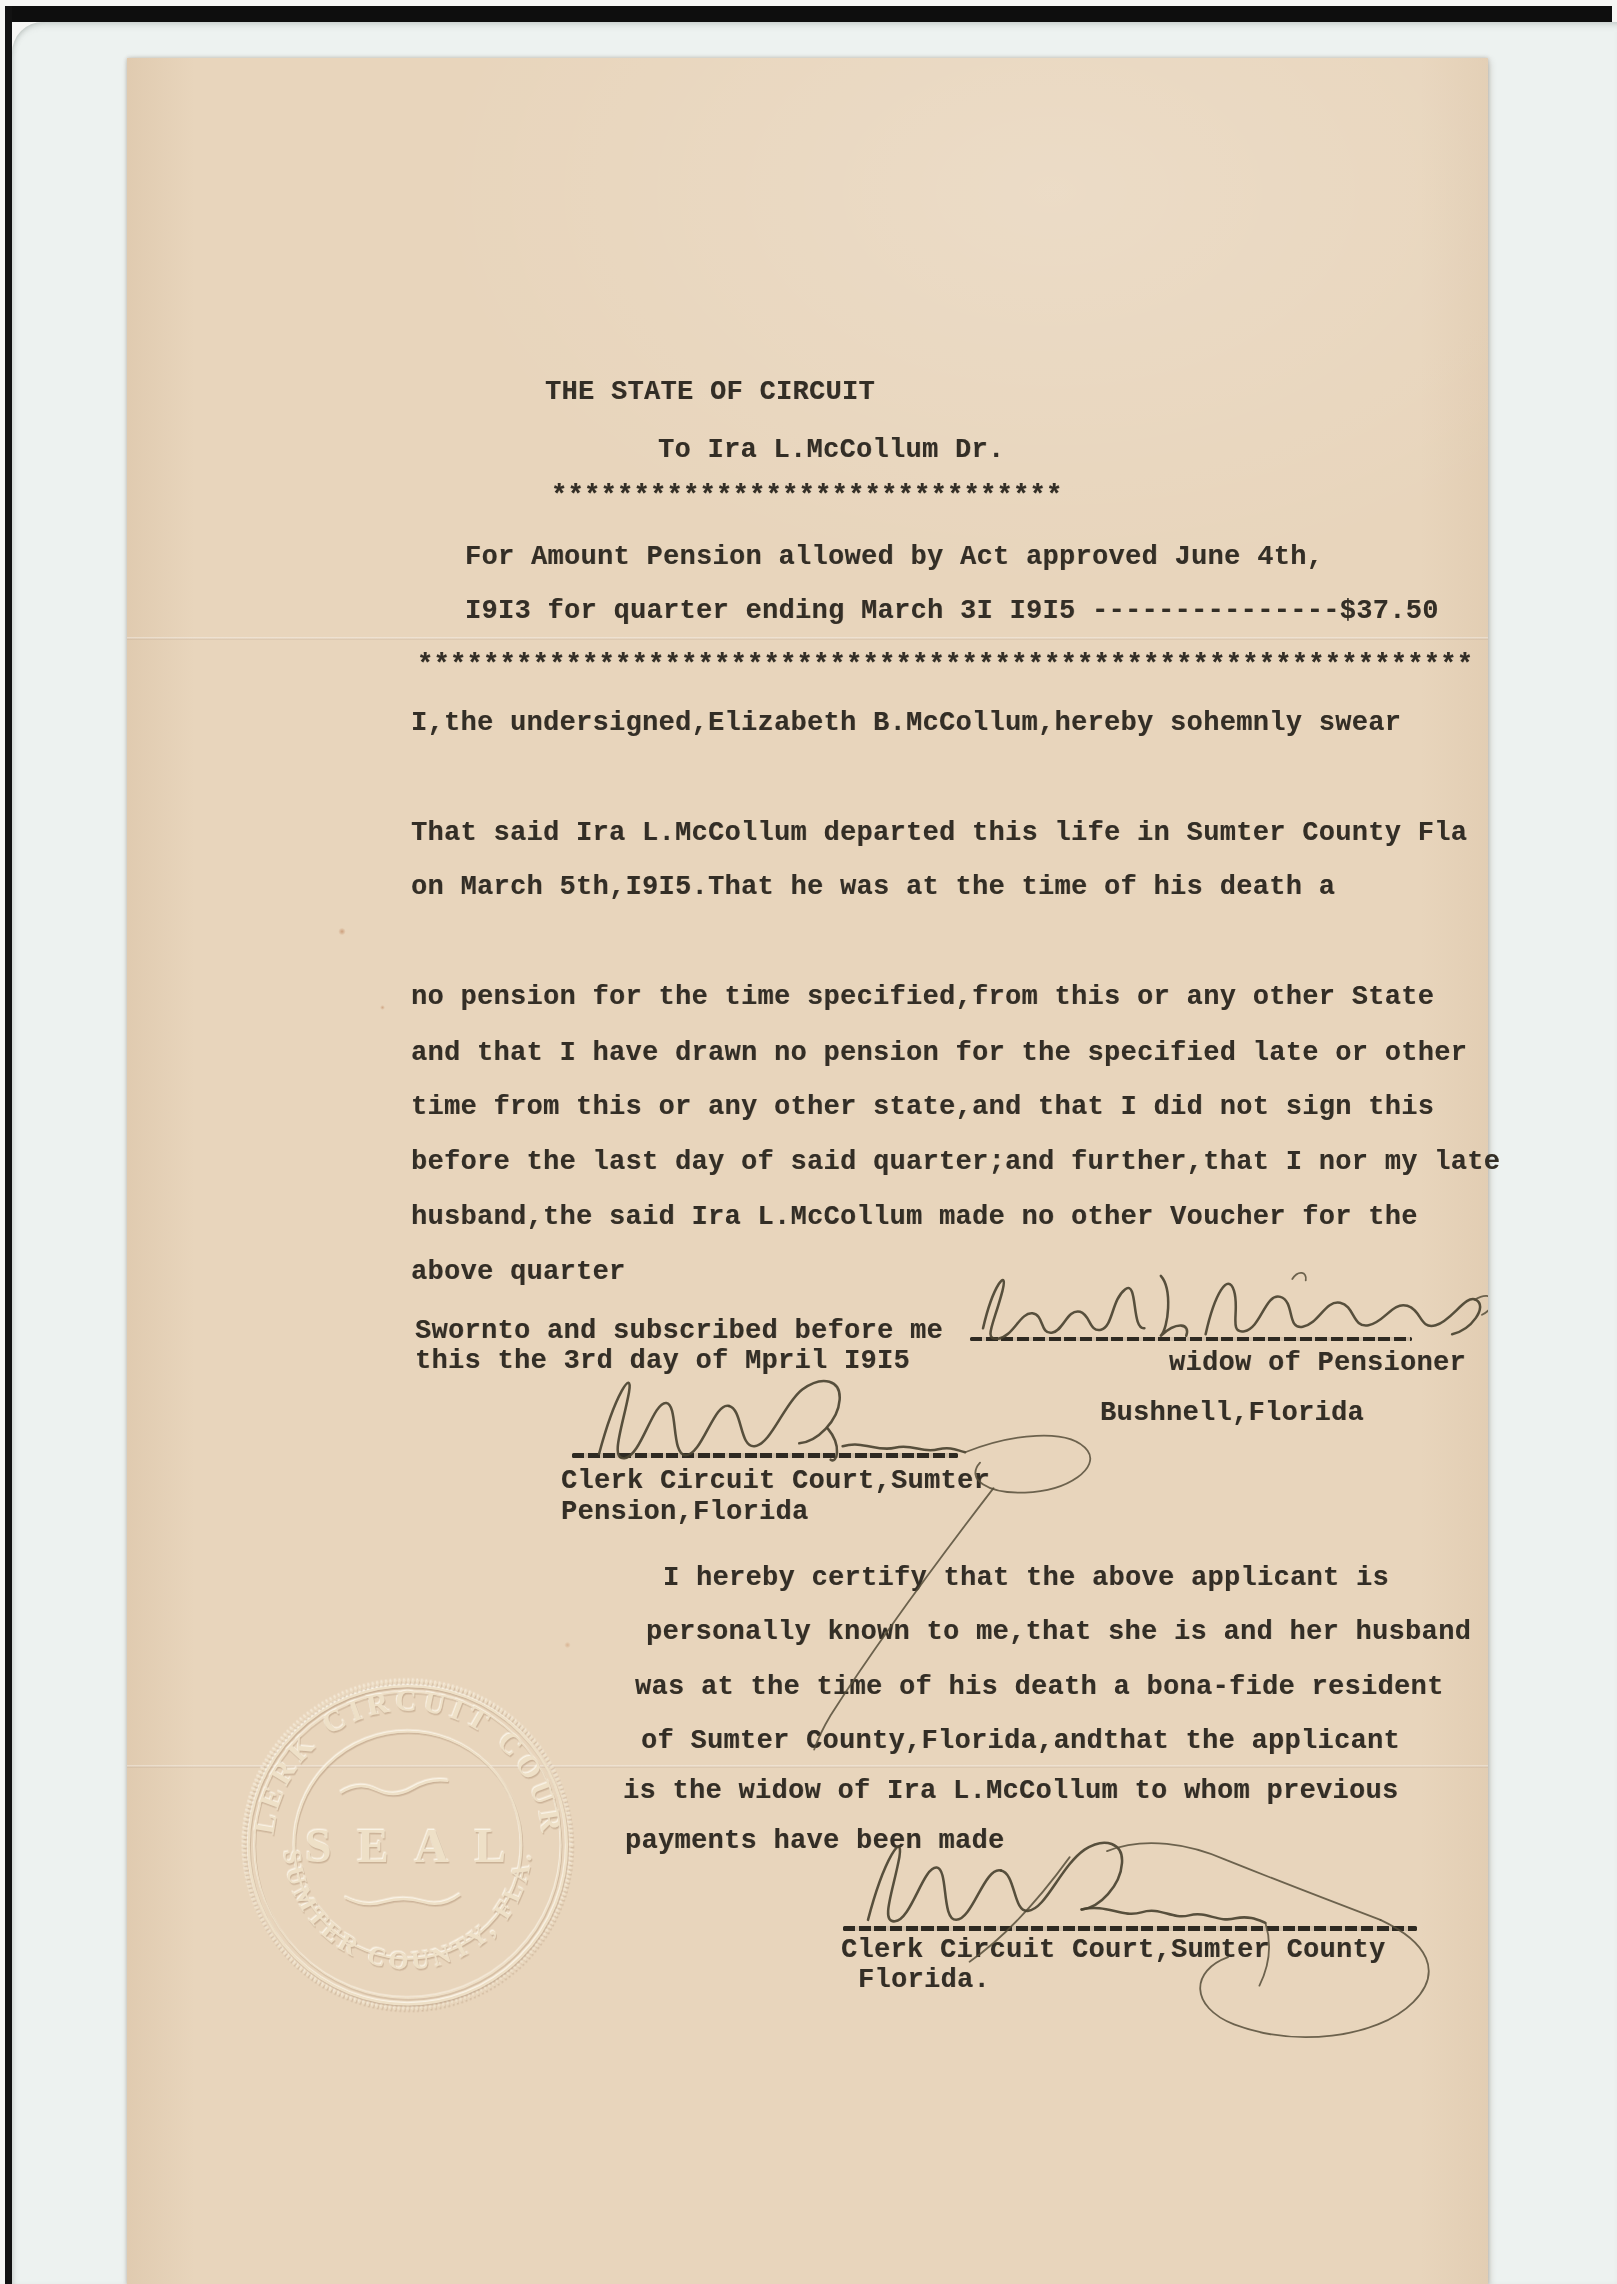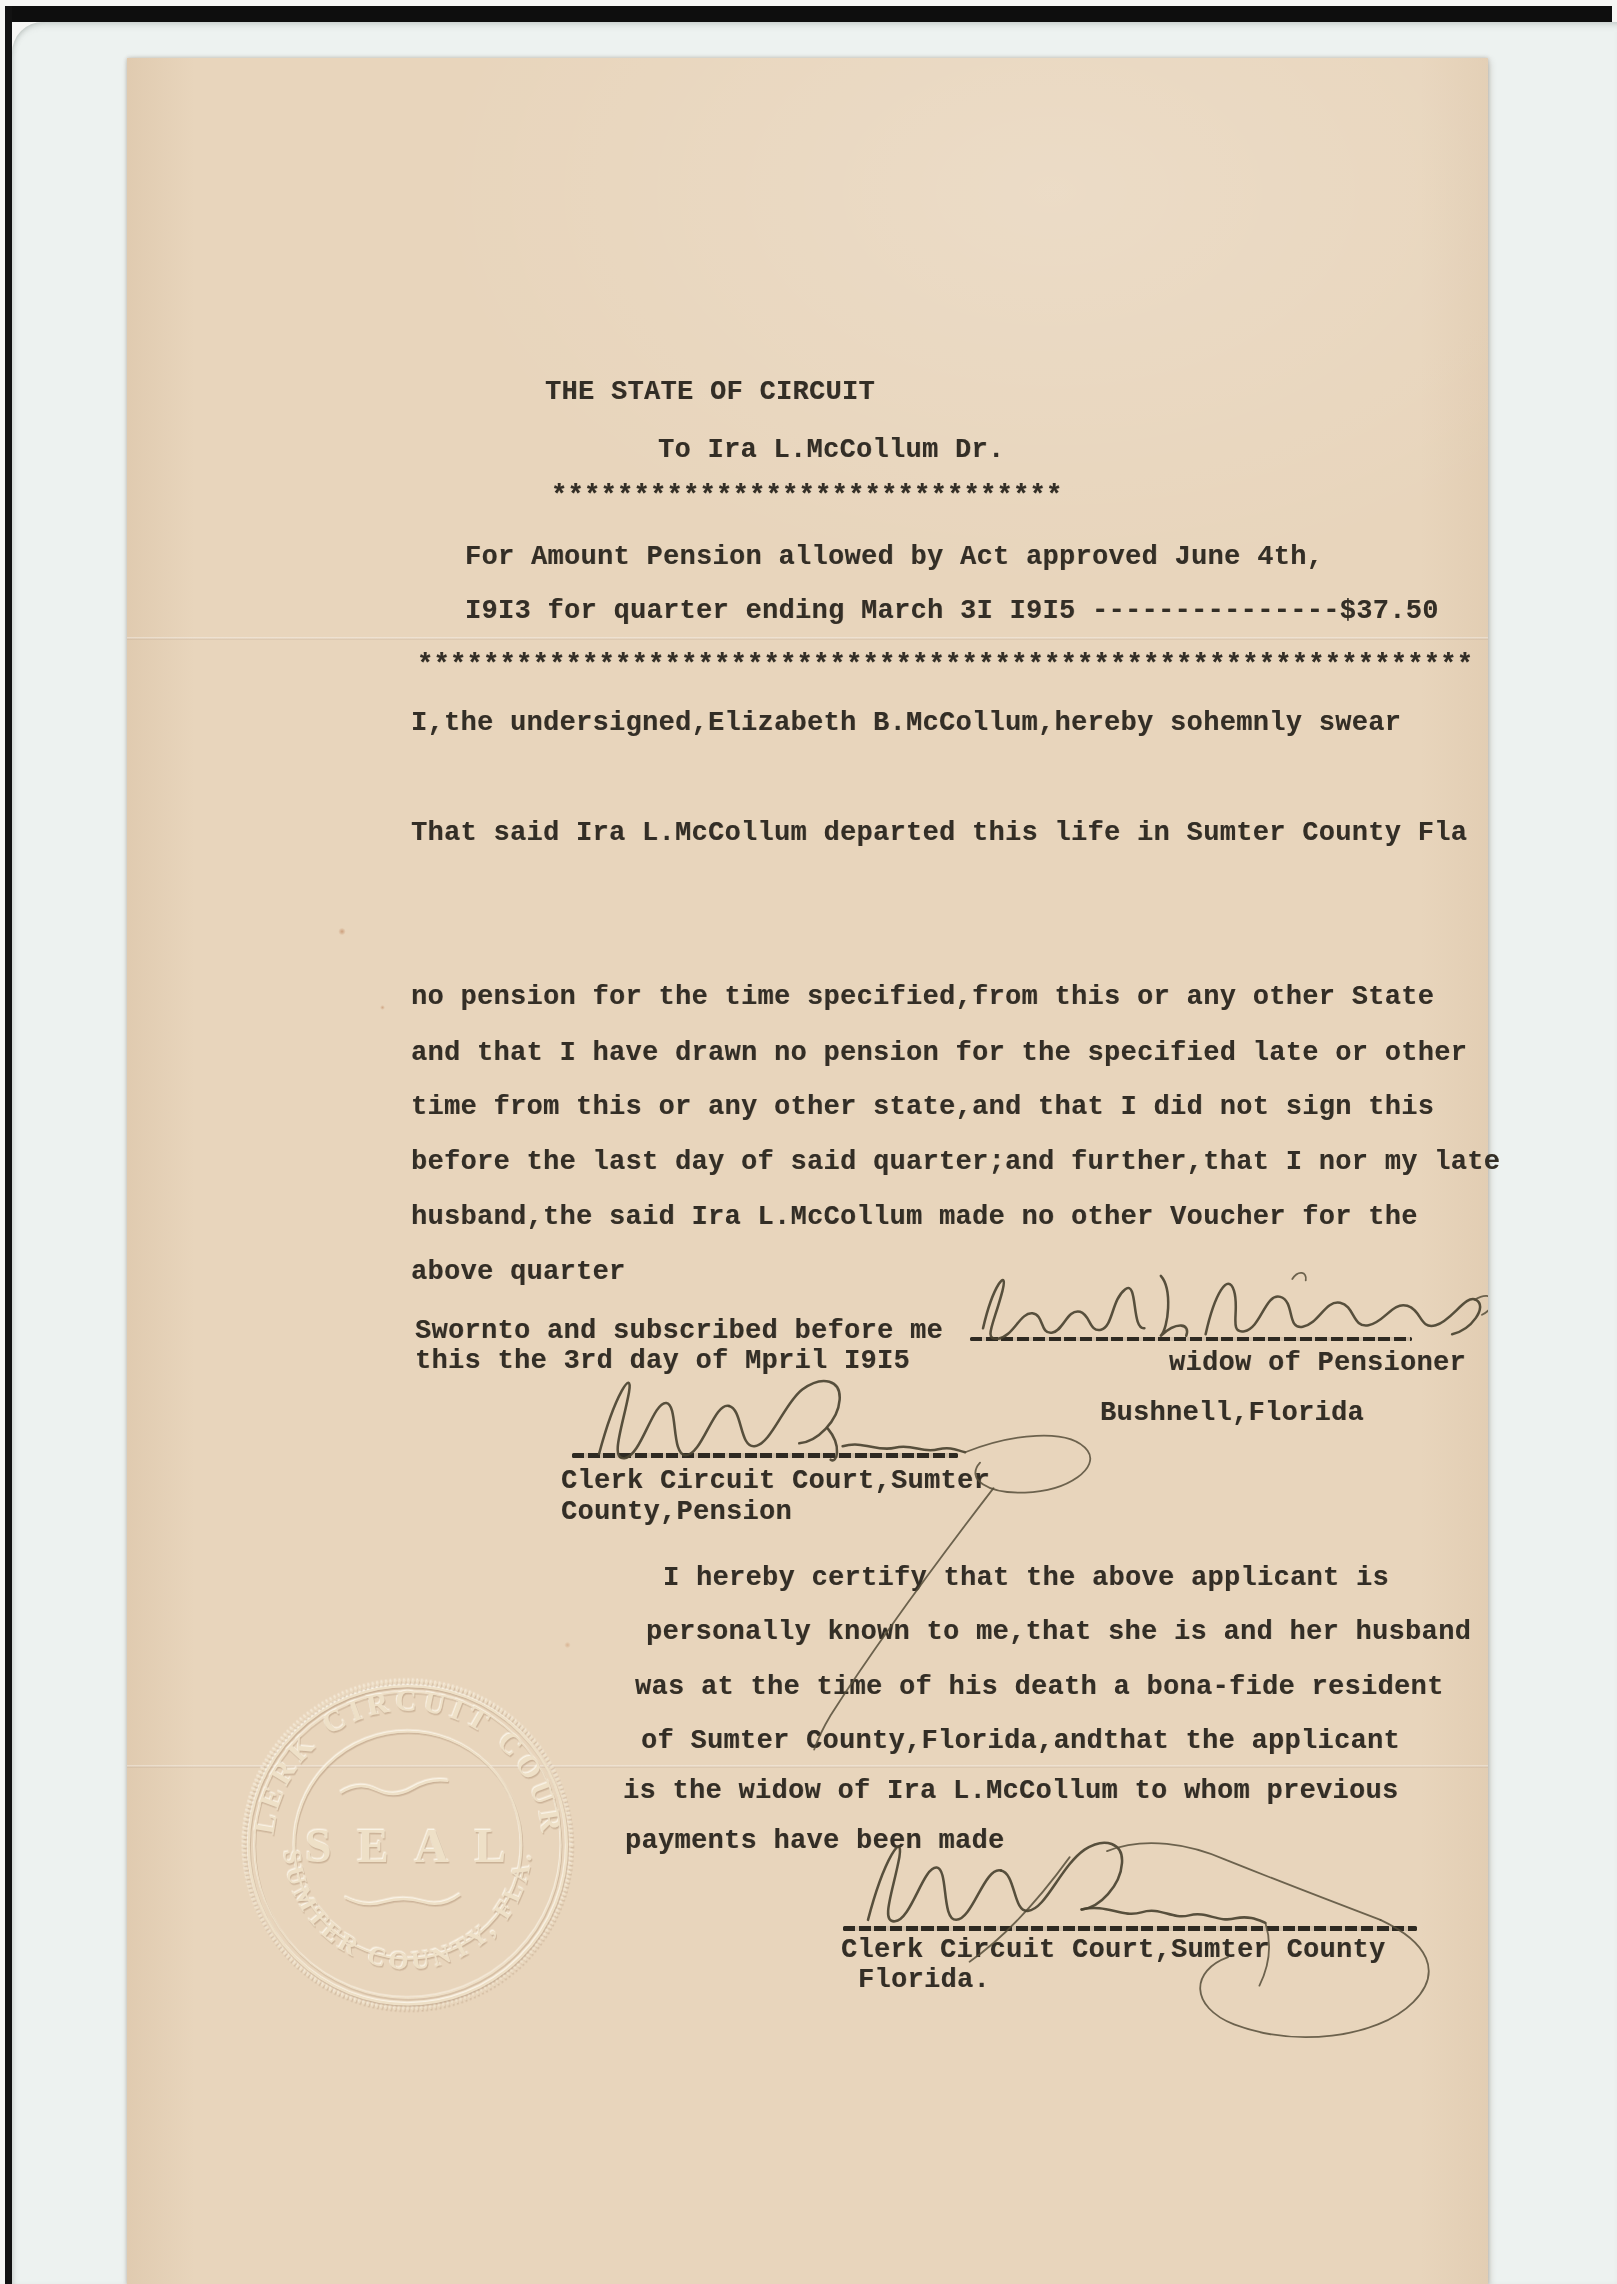--- a/index.html
+++ b/index.html
@@ -92,33 +92,34 @@
 
   <div class="tl" style="left:418px;top:319px">THE STATE OF CIRCUIT</div>
   <div class="tl" style="left:531px;top:377px">To Ira L.McCollum Dr.</div>
   <div class="tl" style="left:424px;top:423px">*******************************</div>
   <div class="tl" style="left:338px;top:484px">For Amount Pension allowed by Act approved June 4th,</div>
   <div class="tl" style="left:338px;top:538px">I9I3 for quarter ending March 3I I9I5 ---------------$37.50</div>
   <div class="tl" style="left:290px;top:592px">****************************************************************</div>
 
   <div class="tl" style="left:284px;top:650px">I,the undersigned,Elizabeth B.McCollum,hereby sohemnly swear</div>
   <div class="tl" style="left:284px;top:760px">That said Ira L.McCollum departed this life in Sumter County Fla</div>
+  <div class="tl" style="left:284px;top:814px">on March 5th,I9I5.That he was at the time of his death a</div>
   <div class="tl" style="left:284px;top:924px">no pension for the time specified,from this or any other State</div>
   <div class="tl" style="left:284px;top:980px">and that I have drawn no pension for the specified late or other</div>
   <div class="tl" style="left:284px;top:1034px">time from this or any other state,and that I did not sign this</div>
   <div class="tl" style="left:284px;top:1089px">before the last day of said quarter;and further,that I nor my late</div>
   <div class="tl" style="left:284px;top:1144px">husband,the said Ira L.McCollum made no other Voucher for the</div>
   <div class="tl" style="left:284px;top:1199px">above quarter</div>
 
   <div class="tl" style="left:288px;top:1258px">Swornto and subscribed before me</div>
   <div class="tl" style="left:288px;top:1288px">this the 3rd day of Mpril I9I5</div>
   <div class="tl" style="left:1042px;top:1290px">widow of Pensioner</div>
   <div class="tl" style="left:973px;top:1340px">Bushnell,Florida</div>
   <div class="tl" style="left:434px;top:1408px">Clerk Circuit Court,Sumter</div>
-  <div class="tl" style="left:434px;top:1439px">County,Pension</div>
+  <div class="tl" style="left:434px;top:1439px">Pension,Florida</div>
 
   <div class="tl" style="left:536px;top:1505px">I hereby certify that the above applicant is</div>
   <div class="tl" style="left:519px;top:1559px">personally known to me,that she is and her husband</div>
   <div class="tl" style="left:514px;top:1668px">of Sumter County,Florida,andthat the applicant</div>
   <div class="tl" style="left:508px;top:1614px">was at the time of his death a bona-fide resident</div>
   <div class="tl" style="left:496px;top:1718px">is the widow of Ira L.McCollum to whom previous</div>
   <div class="tl" style="left:498px;top:1768px">payments have been made</div>
 
   <div class="tl" style="left:714px;top:1877px">Clerk Circuit Court,Sumter County</div>
   <div class="tl" style="left:731px;top:1907px">Florida.</div>

